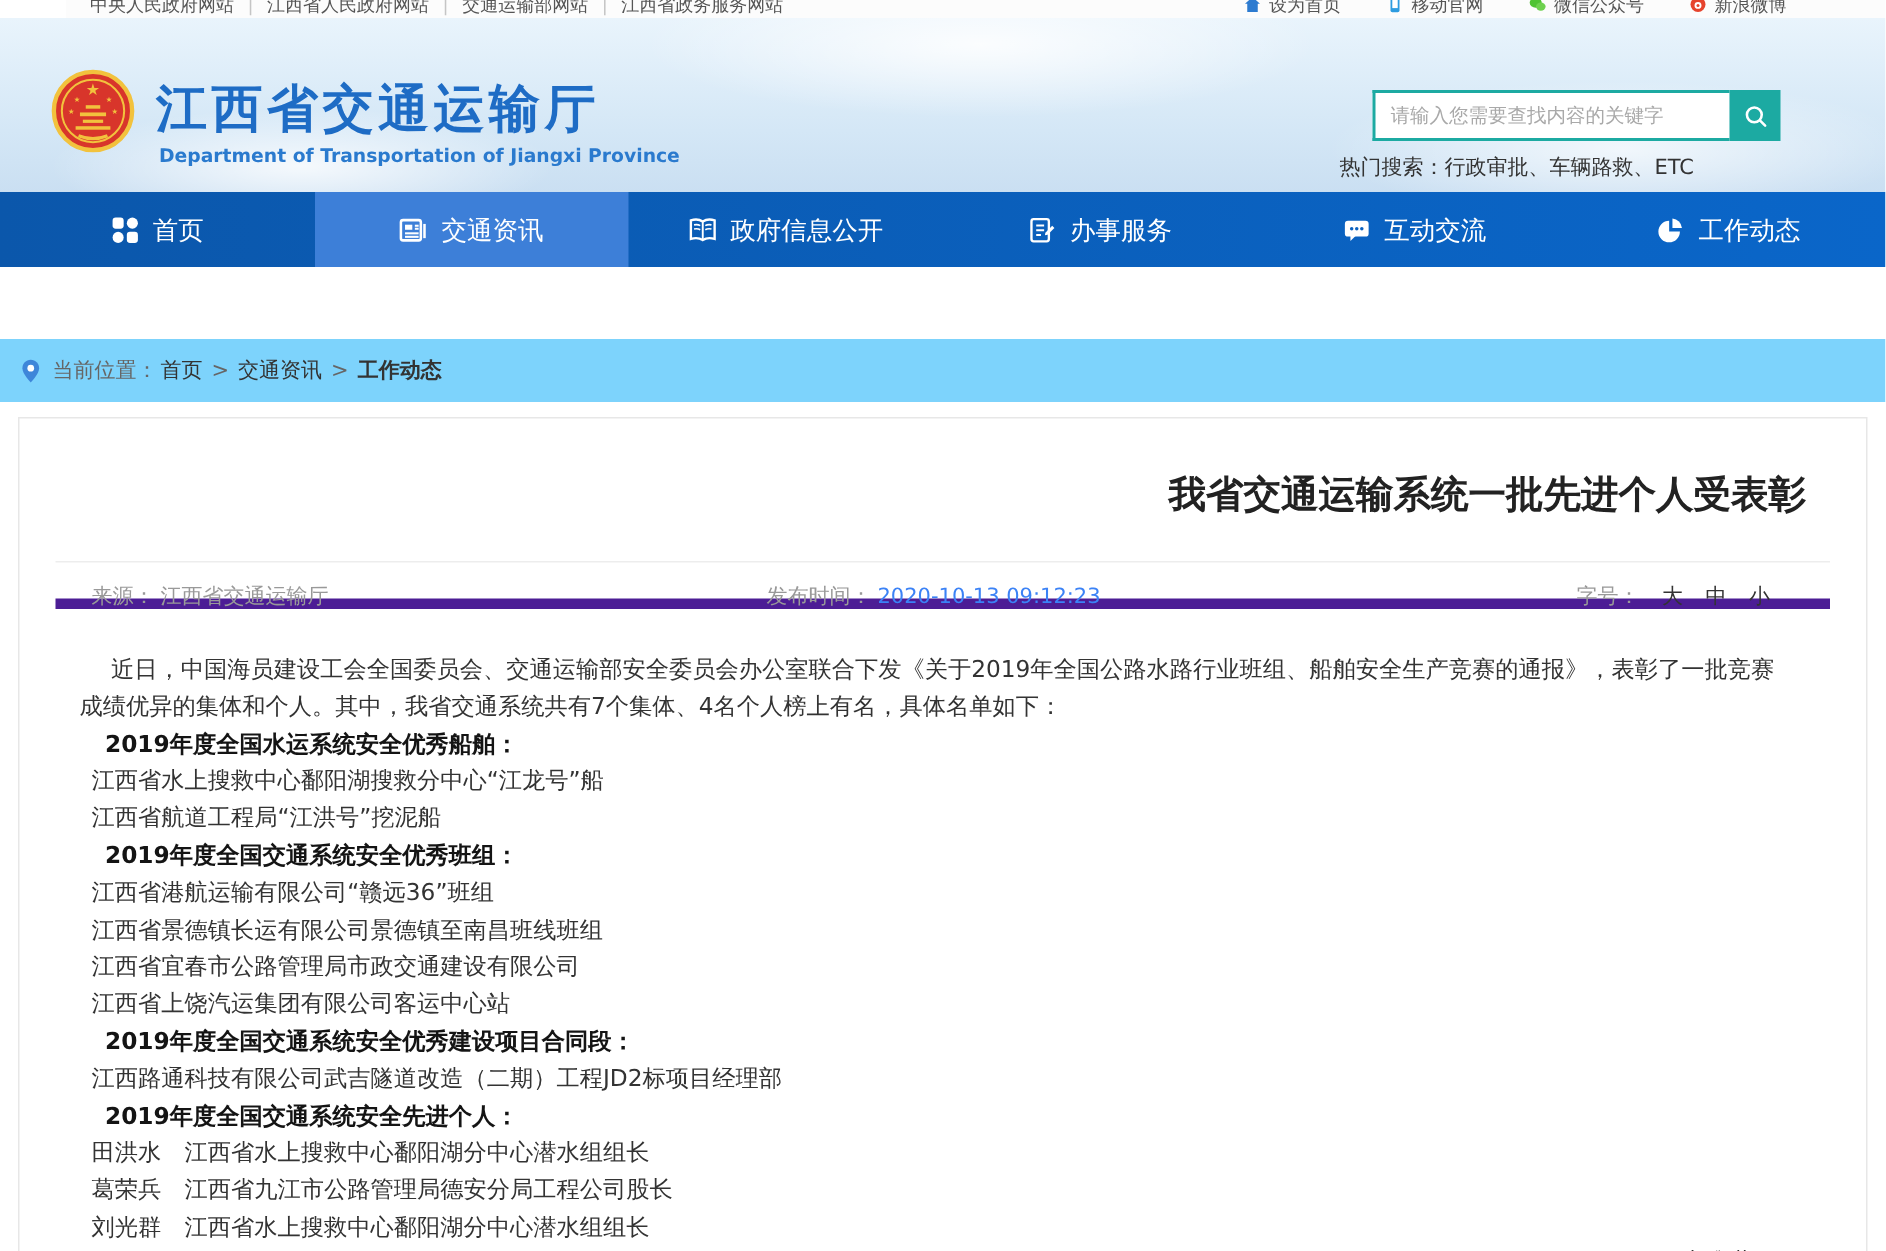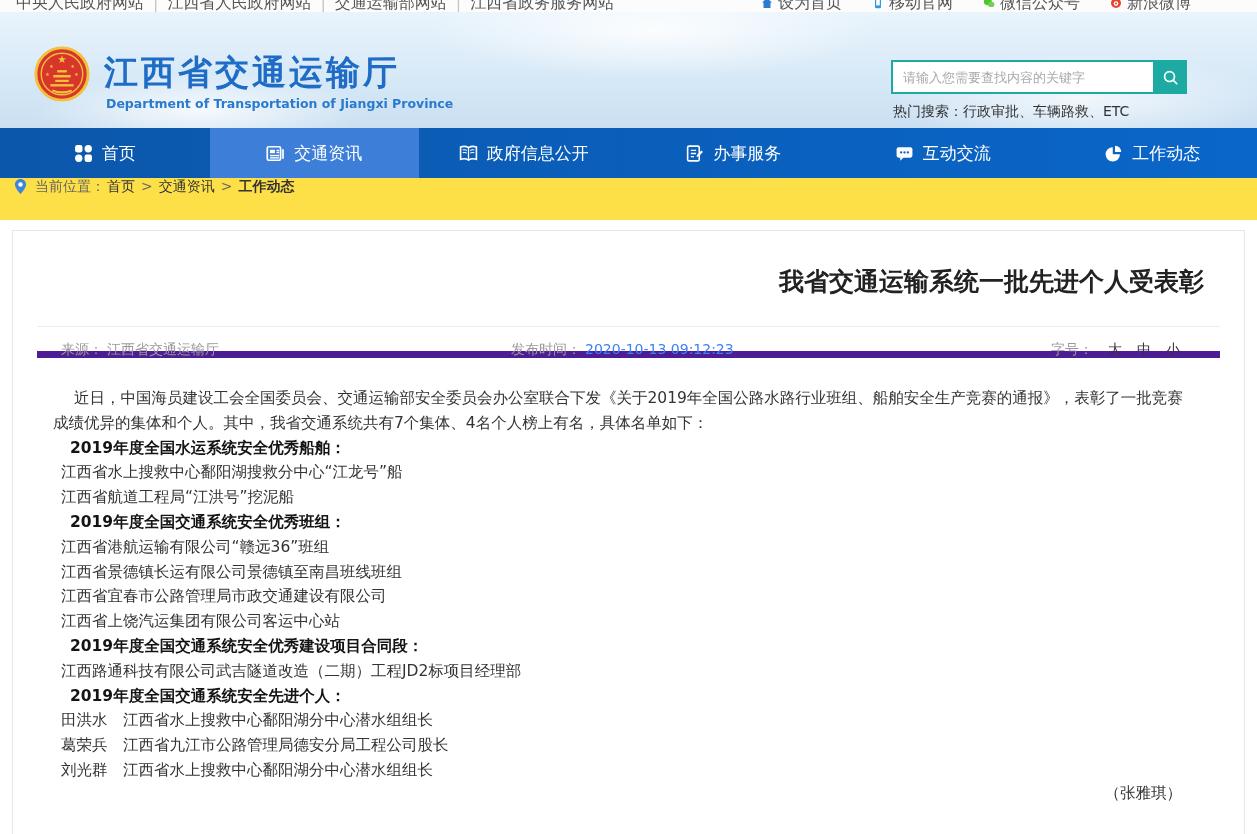--- a/index.html
+++ b/index.html
@@ -5,58 +5,58 @@
   :root{
     --nav_blue:#0b57ab; --nav_blue_right:#0a66c9; --nav_active:#3d7fd8;
     --brand_blue:#1e6cc5; --search_teal:#1caaa2; --emblem_red:#d8352b; --emblem_gold:#f2c23d;
   }
   *{box-sizing:border-box;}
   html,body{margin:0;padding:0;}
   body{width:1257px;height:834px;overflow:hidden;background:#fff;
        font-family:"DejaVu Sans","Liberation Sans",sans-serif;}
 
   
-  .topbar{height:12px;background:#fcfcfc;overflow:hidden;padding:0 16px;font-size:16px;color:#555;}
+  .topbar{height:12px;background:#fcfcfc;overflow:hidden;padding:0 16px;font-size:12px;color:#555;margin-left:44px;}
   .topbar-inner{display:flex;justify-content:space-between;margin-top:-5px;line-height:16px;white-space:nowrap;}
   .tlink{color:#555;cursor:pointer;}
   .tsep{color:#c5c5c5;margin:0 9px;}
   .tools{display:flex;gap:30px;margin-right:50px;}
   .tool{display:flex;align-items:center;gap:5px;color:#555;cursor:pointer;}
   .tool svg{width:12px;height:12px;flex:0 0 auto;}
 
   
   .header{height:116px;position:relative;
     background:
       radial-gradient(ellipse 240px 55px at 16% 85%, rgba(255,255,255,.8), transparent 70%),
       radial-gradient(ellipse 320px 70px at 52% 15%, rgba(255,255,255,.85), transparent 70%),
       radial-gradient(ellipse 280px 65px at 86% 75%, rgba(255,255,255,.7), transparent 70%),
       linear-gradient(180deg,#e9f4fc 0%,#d4e7f6 65%,#cadff2 100%);}
   .emblem{position:absolute;left:33px;top:33px;width:58px;height:58px;}
   .site-title{position:absolute;left:104px;top:38px;font-size:34px;font-weight:bold;
     color:var(--brand_blue);letter-spacing:3px;}
   .site-subtitle{position:absolute;left:106px;top:84px;font-size:12.5px;font-weight:600;color:#2a7ace;}
   .search-row{position:absolute;top:48px;right:70px;display:flex;align-items:stretch;height:34px;}
-  .search-input{width:262px;border:2px solid var(--search_teal);border-right:none;padding:0 10px;
+  .search-input{width:238px;border:2px solid var(--search_teal);border-right:none;padding:0 10px;
     font-size:13px;color:#333;outline:none;background:#fff;font-family:inherit;}
   .search-input::placeholder{color:#a9a9a9;}
   .search-btn{width:34px;background:var(--search_teal);border:none;display:flex;align-items:center;
     justify-content:center;cursor:pointer;padding:0;}
   .search-btn svg{width:19px;height:19px;}
   .hot-search{position:absolute;top:91px;left:893px;font-size:14px;color:#333;}
 
   
   .nav{height:50px;display:flex;background:linear-gradient(90deg,var(--nav_blue),var(--nav_blue_right));}
   .nav-item{flex:1;display:flex;align-items:center;justify-content:center;gap:9px;color:#fff;
     font-size:17px;cursor:pointer;white-space:nowrap;}
   .nav-item.active{background:var(--nav_active);}
   .nav-item svg{width:19px;height:19px;flex:0 0 auto;}
 
   
-  .breadcrumb{height:42px;display:flex;align-items:flex-start;padding-left:14px;font-size:14px;
-    color:#666;background:#fde047;}
+  .breadcrumb{height:42px;display:flex;align-items:center;padding-left:14px;font-size:14px;
+    color:#666;background:#7dd3fc;margin-top:48px;}
   .breadcrumb .pin{width:13px;height:17px;margin-right:8px;}
   .crumb{color:#333;cursor:pointer;margin:0 2px;}
   .crumb-sep{color:#666;margin:0 4px;}
   .crumb-current{color:#333;font-weight:bold;margin-left:2px;}
 
   
   .article{margin:10px 12px 0;border:1px solid #e7e7e7;background:#fff;min-height:640px;}
   .article-title{margin:34px 40px 0;text-align:right;font-size:25px;font-weight:bold;color:#222;}
   .article-meta{margin:28px 24px 0;border-top:1px solid #ededed;border-bottom:7px solid #4c1d95;
     height:32px;position:relative;font-size:14px;color:#999;}

